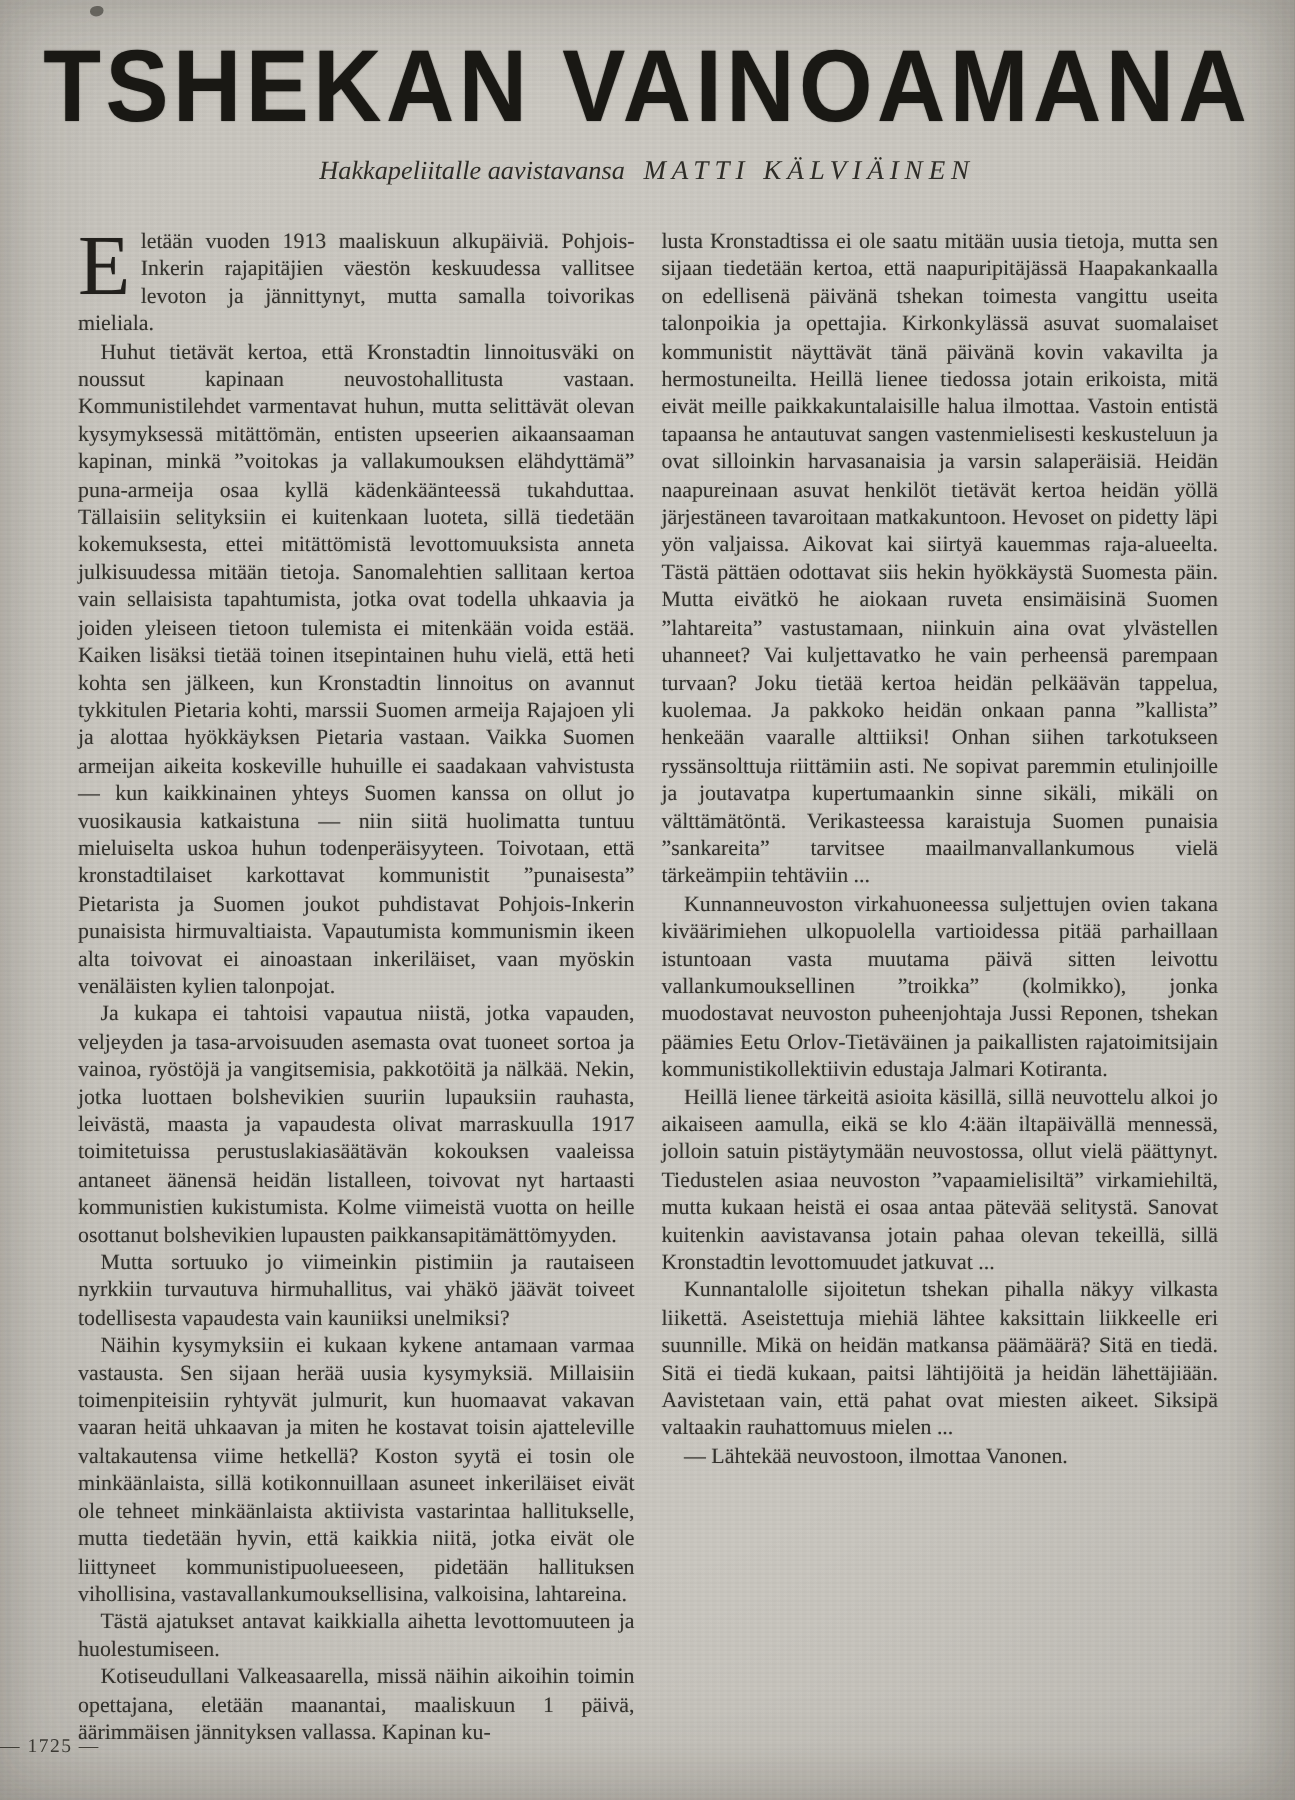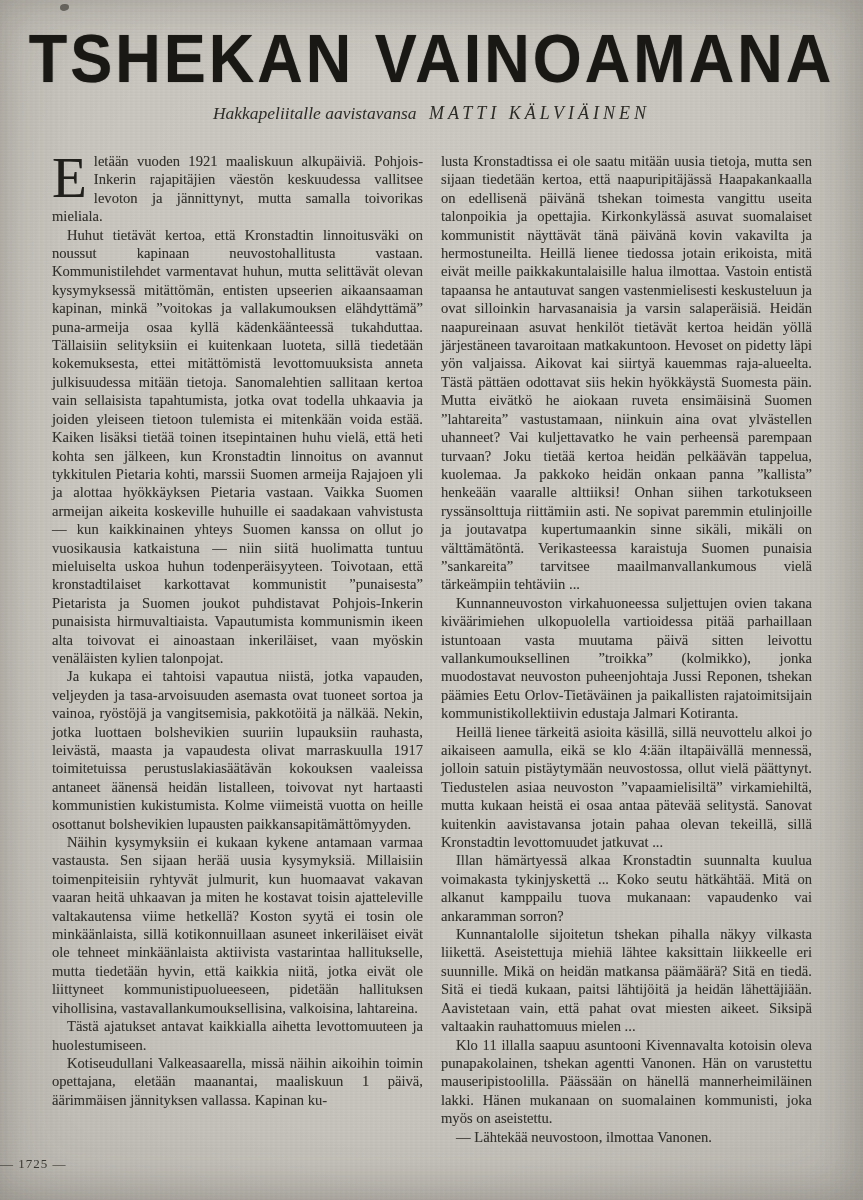--- a/index.html
+++ b/index.html
@@ -109,32 +109,31 @@
 
   <h1 class="title">TSHEKAN VAINOAMANA</h1>
 
   <p class="byline">
     <span class="prefix">Hakkapeliitalle aavistavansa</span>
     <span class="author">MATTI KÄLVIÄINEN</span>
   </p>
 
   <div class="columns">
     <div class="col">
-      <p class="first"><span class="dropcap">E</span><span>letään vuoden 1921 maaliskuun alkupäiviä. Pohjois-Inkerin rajapitäjien väestön keskuudessa vallitsee levoton ja jännittynyt, mutta samalla toivorikas mieliala.</span></p>
+      <p class="first"><span class="dropcap">E</span><span>letään vuoden 1913 maaliskuun alkupäiviä. Pohjois-Inkerin rajapitäjien väestön keskuudessa vallitsee levoton ja jännittynyt, mutta samalla toivorikas mieliala.</span></p>
       <p>Huhut tietävät kertoa, että Kronstadtin linnoitusväki on noussut kapinaan neuvostohallitusta vastaan. Kommunistilehdet varmentavat huhun, mutta selittävät olevan kysymyksessä mitättömän, entisten upseerien aikaansaaman kapinan, minkä ”voitokas ja vallakumouksen elähdyttämä” puna-armeija osaa kyllä kädenkäänteessä tukahduttaa. Tällaisiin selityksiin ei kuitenkaan luoteta, sillä tiedetään kokemuksesta, ettei mitättömistä levottomuuksista anneta julkisuudessa mitään tietoja. Sanomalehtien sallitaan kertoa vain sellaisista tapahtumista, jotka ovat todella uhkaavia ja joiden yleiseen tietoon tulemista ei mitenkään voida estää. Kaiken lisäksi tietää toinen itsepintainen huhu vielä, että heti kohta sen jälkeen, kun Kronstadtin linnoitus on avannut tykkitulen Pietaria kohti, marssii Suomen armeija Rajajoen yli ja alottaa hyökkäyksen Pietaria vastaan. Vaikka Suomen armeijan aikeita koskeville huhuille ei saadakaan vahvistusta — kun kaikkinainen yhteys Suomen kanssa on ollut jo vuosikausia katkaistuna — niin siitä huolimatta tuntuu mieluiselta uskoa huhun todenperäisyyteen. Toivotaan, että kronstadtilaiset karkottavat kommunistit ”punaisesta” Pietarista ja Suomen joukot puhdistavat Pohjois-Inkerin punaisista hirmuvaltiaista. Vapautumista kommunismin ikeen alta toivovat ei ainoastaan inkeriläiset, vaan myöskin venäläisten kylien talonpojat.</p>
       <p>Ja kukapa ei tahtoisi vapautua niistä, jotka vapauden, veljeyden ja tasa-arvoisuuden asemasta ovat tuoneet sortoa ja vainoa, ryöstöjä ja vangitsemisia, pakkotöitä ja nälkää. Nekin, jotka luottaen bolshevikien suuriin lupauksiin rauhasta, leivästä, maasta ja vapaudesta olivat marraskuulla 1917 toimitetuissa perustuslakiasäätävän kokouksen vaaleissa antaneet äänensä heidän listalleen, toivovat nyt hartaasti kommunistien kukistumista. Kolme viimeistä vuotta on heille osottanut bolshevikien lupausten paikkansapitämättömyyden.</p>
+      <p>Mutta sortuuko jo viimeinkin pistimiin ja rautaiseen nyrkkiin turvautuva hirmuhallitus, vai yhäkö jäävät toiveet todellisesta vapaudesta vain kauniiksi unelmiksi?</p>
       <p>Näihin kysymyksiin ei kukaan kykene antamaan varmaa vastausta. Sen sijaan herää uusia kysymyksiä. Millaisiin toimenpiteisiin ryhtyvät julmurit, kun huomaavat vakavan vaaran heitä uhkaavan ja miten he kostavat toisin ajatteleville valtakautensa viime hetkellä? Koston syytä ei tosin ole minkäänlaista, sillä kotikonnuillaan asuneet inkeriläiset eivät ole tehneet minkäänlaista aktiivista vastarintaa hallitukselle, mutta tiedetään hyvin, että kaikkia niitä, jotka eivät ole liittyneet kommunistipuolueeseen, pidetään hallituksen vihollisina, vastavallankumouksellisina, valkoisina, lahtareina.</p>
       <p>Tästä ajatukset antavat kaikkialla aihetta levottomuuteen ja huolestumiseen.</p>
       <p>Kotiseudullani Valkeasaarella, missä näihin aikoihin toimin opettajana, eletään maanantai, maaliskuun 1 päivä, äärimmäisen jännityksen vallassa. Kapinan ku-</p>
     </div>
     <div class="col">
       <p class="cont">lusta Kronstadtissa ei ole saatu mitään uusia tietoja, mutta sen sijaan tiedetään kertoa, että naapuripitäjässä Haapakankaalla on edellisenä päivänä tshekan toimesta vangittu useita talonpoikia ja opettajia. Kirkonkylässä asuvat suomalaiset kommunistit näyttävät tänä päivänä kovin vakavilta ja hermostuneilta. Heillä lienee tiedossa jotain erikoista, mitä eivät meille paikkakuntalaisille halua ilmottaa. Vastoin entistä tapaansa he antautuvat sangen vastenmielisesti keskusteluun ja ovat silloinkin harvasanaisia ja varsin salaperäisiä. Heidän naapureinaan asuvat henkilöt tietävät kertoa heidän yöllä järjestäneen tavaroitaan matkakuntoon. Hevoset on pidetty läpi yön valjaissa. Aikovat kai siirtyä kauemmas raja-alueelta. Tästä pättäen odottavat siis hekin hyökkäystä Suomesta päin. Mutta eivätkö he aiokaan ruveta ensimäisinä Suomen ”lahtareita” vastustamaan, niinkuin aina ovat ylvästellen uhanneet? Vai kuljettavatko he vain perheensä parempaan turvaan? Joku tietää kertoa heidän pelkäävän tappelua, kuolemaa. Ja pakkoko heidän onkaan panna ”kallista” henkeään vaaralle alttiiksi! Onhan siihen tarkotukseen ryssänsolttuja riittämiin asti. Ne sopivat paremmin etulinjoille ja joutavatpa kupertumaankin sinne sikäli, mikäli on välttämätöntä. Verikasteessa karaistuja Suomen punaisia ”sankareita” tarvitsee maailmanvallankumous vielä tärkeämpiin tehtäviin ...</p>
       <p>Kunnanneuvoston virkahuoneessa suljettujen ovien takana kiväärimiehen ulkopuolella vartioidessa pitää parhaillaan istuntoaan vasta muutama päivä sitten leivottu vallankumouksellinen ”troikka” (kolmikko), jonka muodostavat neuvoston puheenjohtaja Jussi Reponen, tshekan päämies Eetu Orlov-Tietäväinen ja paikallisten rajatoimitsijain kommunistikollektiivin edustaja Jalmari Kotiranta.</p>
       <p>Heillä lienee tärkeitä asioita käsillä, sillä neuvottelu alkoi jo aikaiseen aamulla, eikä se klo 4:ään iltapäivällä mennessä, jolloin satuin pistäytymään neuvostossa, ollut vielä päättynyt. Tiedustelen asiaa neuvoston ”vapaamielisiltä” virkamiehiltä, mutta kukaan heistä ei osaa antaa pätevää selitystä. Sanovat kuitenkin aavistavansa jotain pahaa olevan tekeillä, sillä Kronstadtin levottomuudet jatkuvat ...</p>
-      <p>Illan hämärtyessä alkaa Kronstadtin suunnalta kuulua voimakasta tykinjyskettä ... Koko seutu hätkähtää. Mitä on alkanut kamppailu tuova mukanaan: vapaudenko vai ankaramman sorron?</p>
       <p>Kunnantalolle sijoitetun tshekan pihalla näkyy vilkasta liikettä. Aseistettuja miehiä lähtee kaksittain liikkeelle eri suunnille. Mikä on heidän matkansa päämäärä? Sitä en tiedä. Sitä ei tiedä kukaan, paitsi lähtijöitä ja heidän lähettäjiään. Aavistetaan vain, että pahat ovat miesten aikeet. Siksipä valtaakin rauhattomuus mielen ...</p>
-      <p>Klo 11 illalla saapuu asuntooni Kivennavalta kotoisin oleva punapakolainen, tshekan agentti Vanonen. Hän on varustettu mauseripistoolilla. Päässään on hänellä mannerheimiläinen lakki. Hänen mukanaan on suomalainen kommunisti, joka myös on aseistettu.</p>
       <p>— Lähtekää neuvostoon, ilmottaa Vanonen.</p>
     </div>
   </div>
 
   <div class="footer">— 1725 —</div>
 </div>
 
 </body></html>

